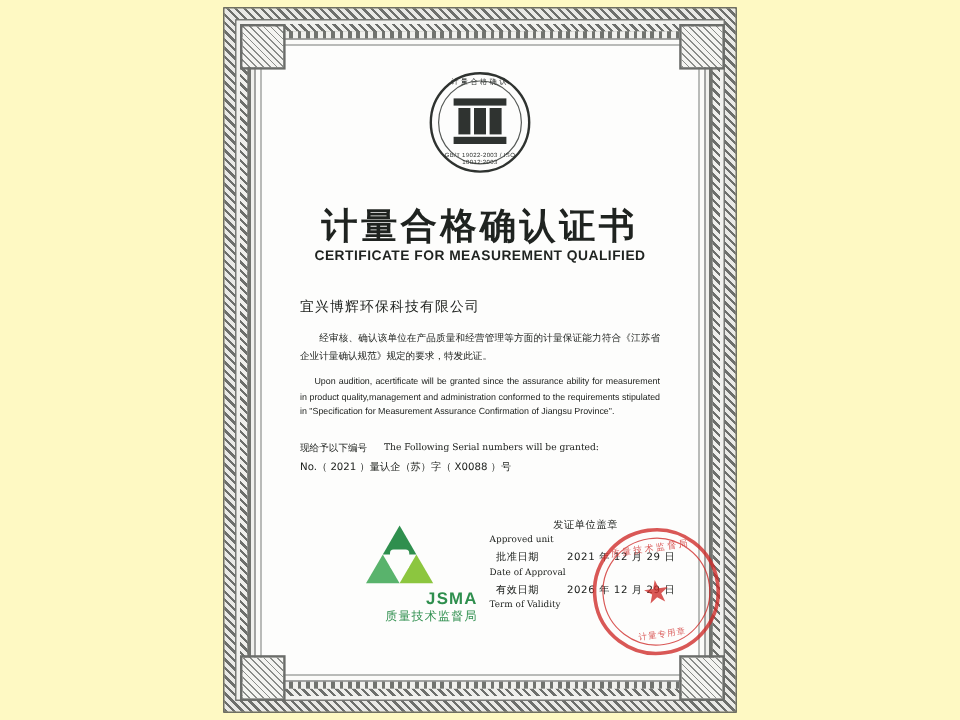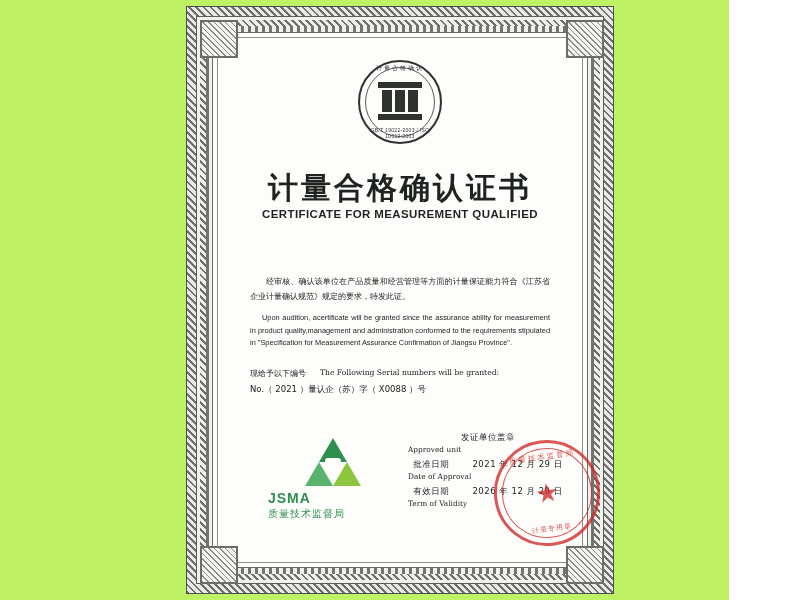--- a/index.html
+++ b/index.html
@@ -7,23 +7,23 @@
     padding: 0;
     width: 800px;
     height: 600px;
     background: #ffffff;
     font-family: "Liberation Sans", sans-serif;
     overflow: hidden;
   }
 
   #certificate-page {
     position: relative;
-    width: 729px;
+    width: 800px;
     height: 600px;
-    background: #bef264;
+    background: #fef9c3;
   }
 
   
   .frame-outer {
     position: absolute;
     left: 186px;
     top: 6px;
     width: 428px;
     height: 588px;
     background:
@@ -243,21 +243,21 @@
     color: #1a1d1a;
     white-space: nowrap;
   }
 
   
   .jsma {
     position: absolute;
     left: 46px;
     top: 396px;
     width: 130px;
-    text-align: left;
+    text-align: right;
   }
   .jsma-mark {
     position: relative;
     width: 56px;
     height: 50px;
     margin: 0 auto;
   }
   .jsma-mark .tri {
     position: absolute;
     width: 0; height: 0;
@@ -396,20 +396,21 @@
         <div class="bar col2"></div>
         <div class="bar col3"></div>
         <div class="bar bottom-bar"></div>
       </div>
       <div class="emblem-bottom-text">GB/T 19022-2003 / ISO 10012:2003</div>
     </div>
 
     <div class="title-cn">计量合格确认证书</div>
     <div class="title-en">CERTIFICATE FOR MEASUREMENT QUALIFIED</div>
 
+    <div class="company">宜兴博辉环保科技有限公司</div>
 
     <div class="para-cn">经审核、确认该单位在产品质量和经营管理等方面的计量保证能力符合《江苏省企业计量确认规范》规定的要求，特发此证。</div>
     <div class="para-en">Upon audition, acertificate will be granted since the assurance ability for measurement in product quality,management and administration conformed to the requirements stipulated in "Specification for Measurement Assurance Confirmation of Jiangsu Province".</div>
 
     <div class="serial-label-row">
       <span class="cn">现给予以下编号</span>
       <span class="en">The Following Serial numbers will be granted:</span>
     </div>
     <div class="serial-no-row">No.（ 2021 ）量认企（苏）字（ X0088 ）号</div>
 

